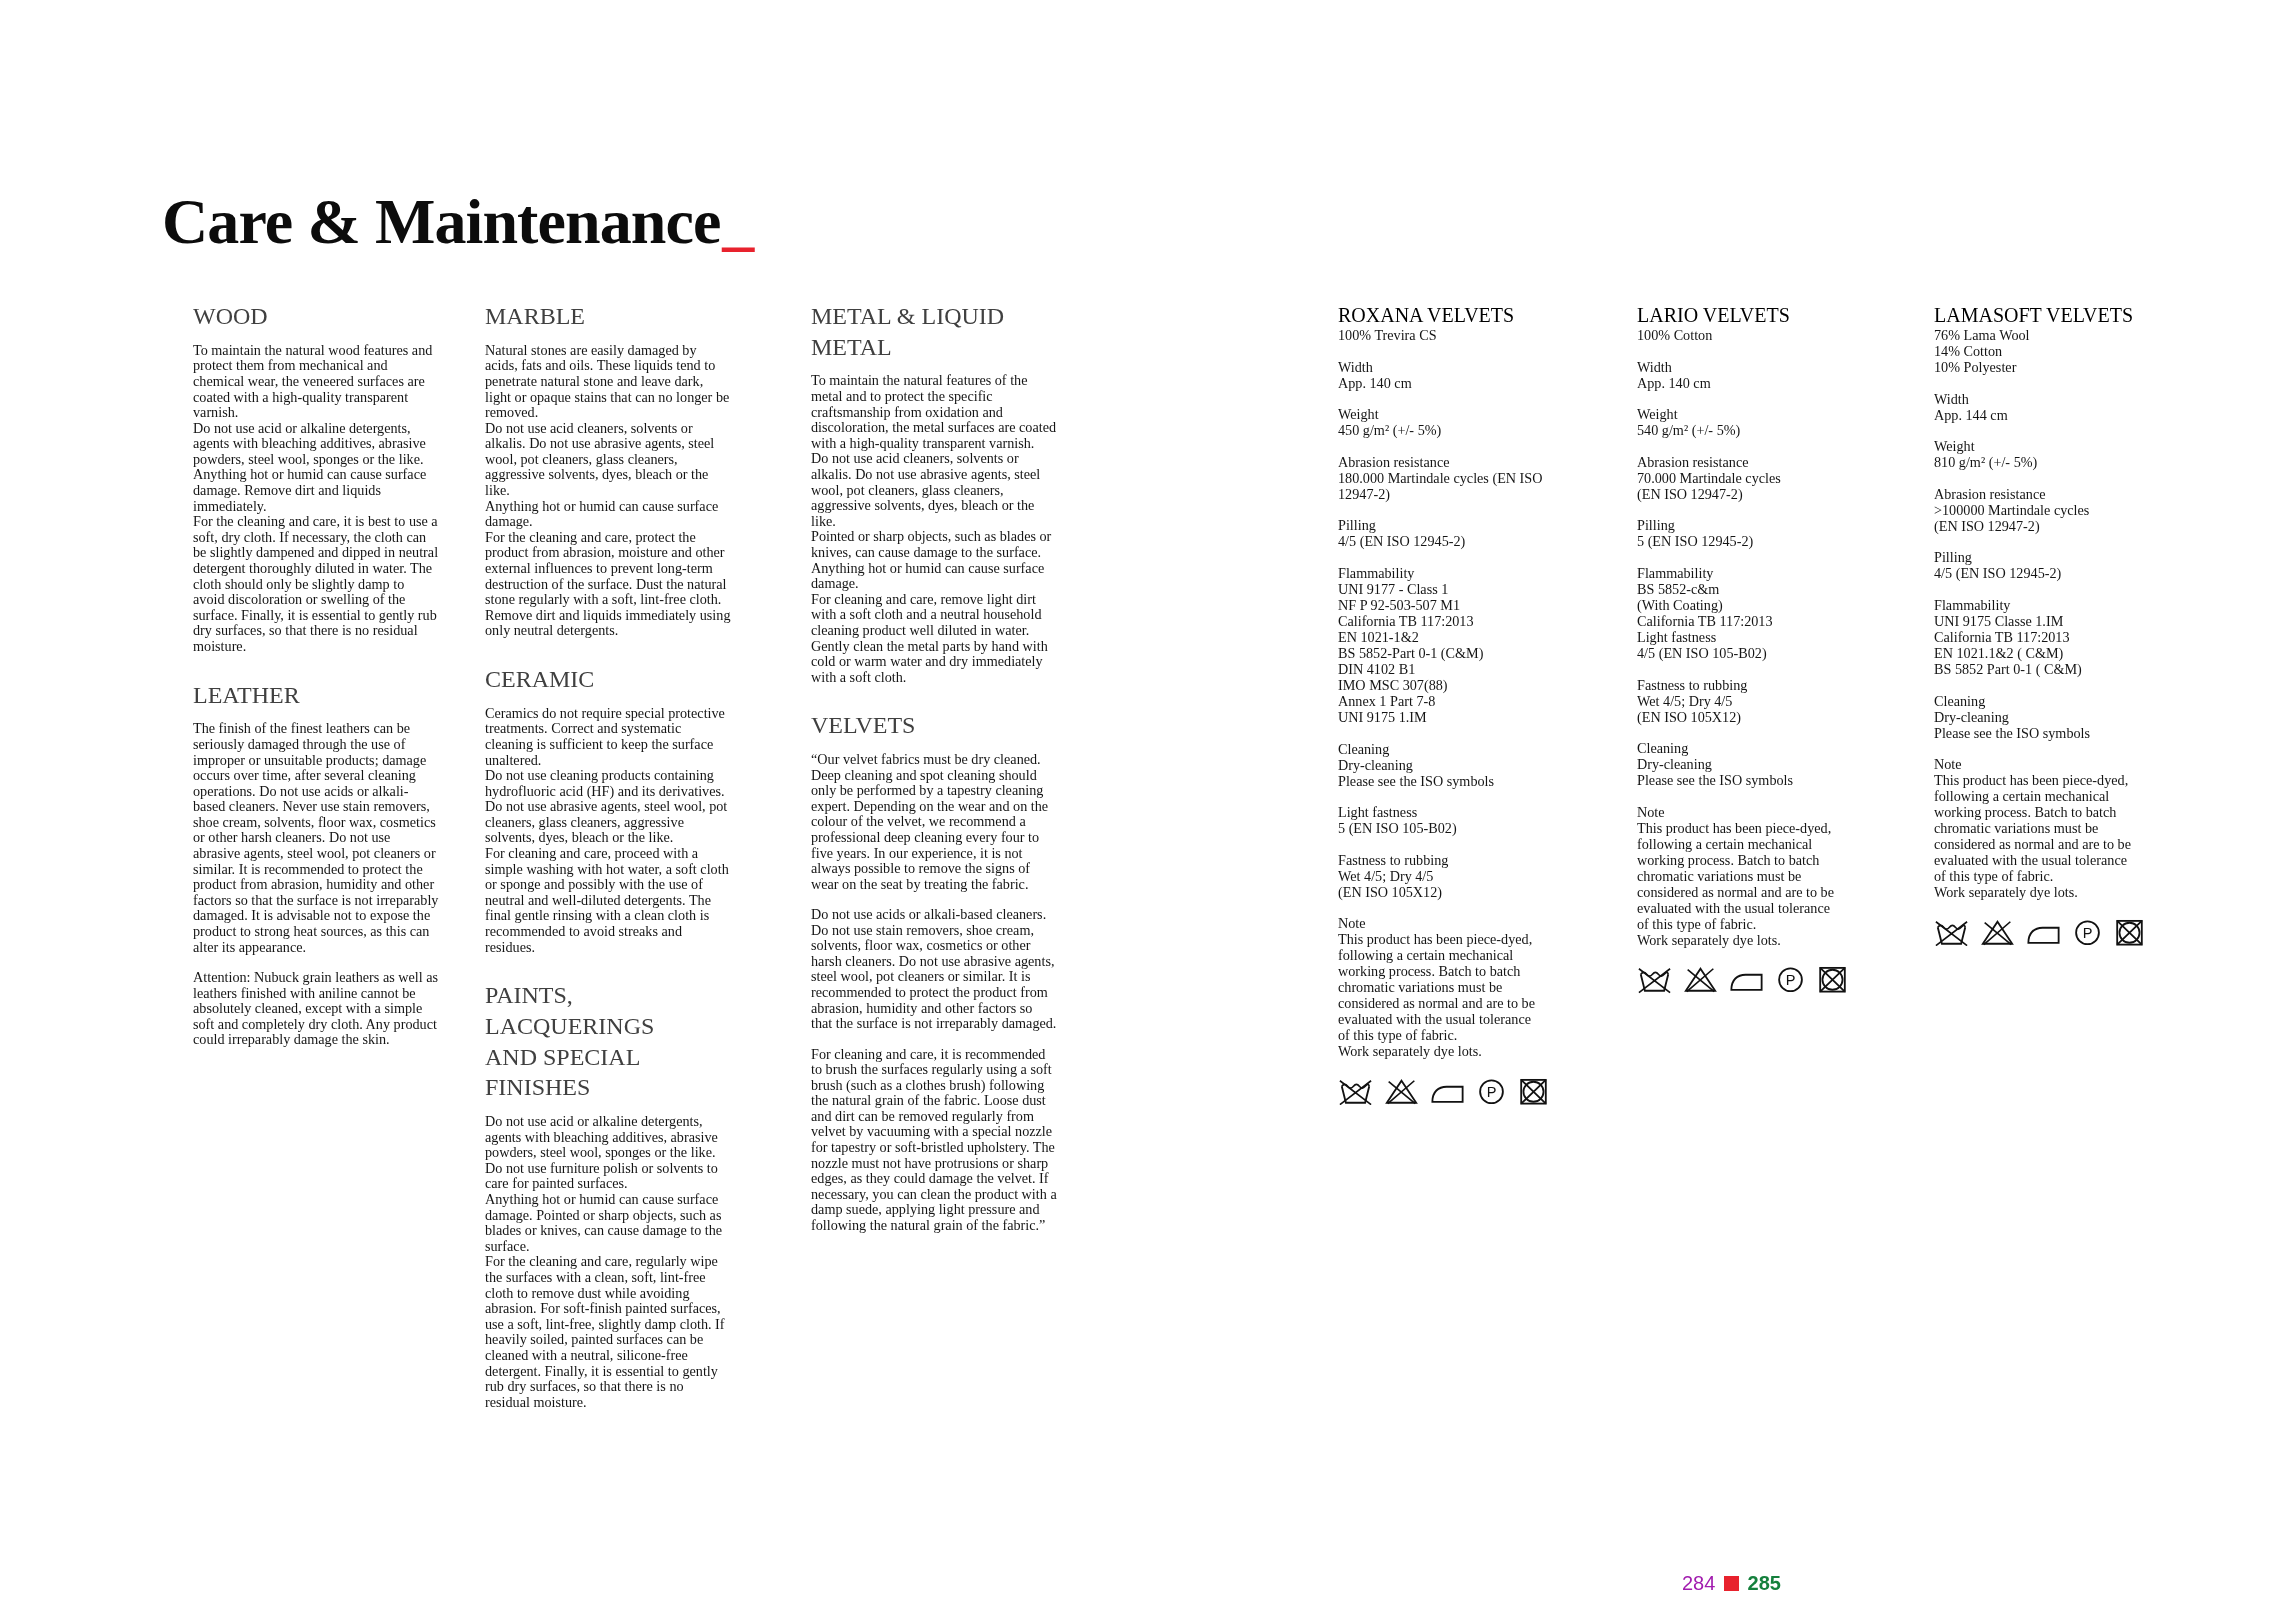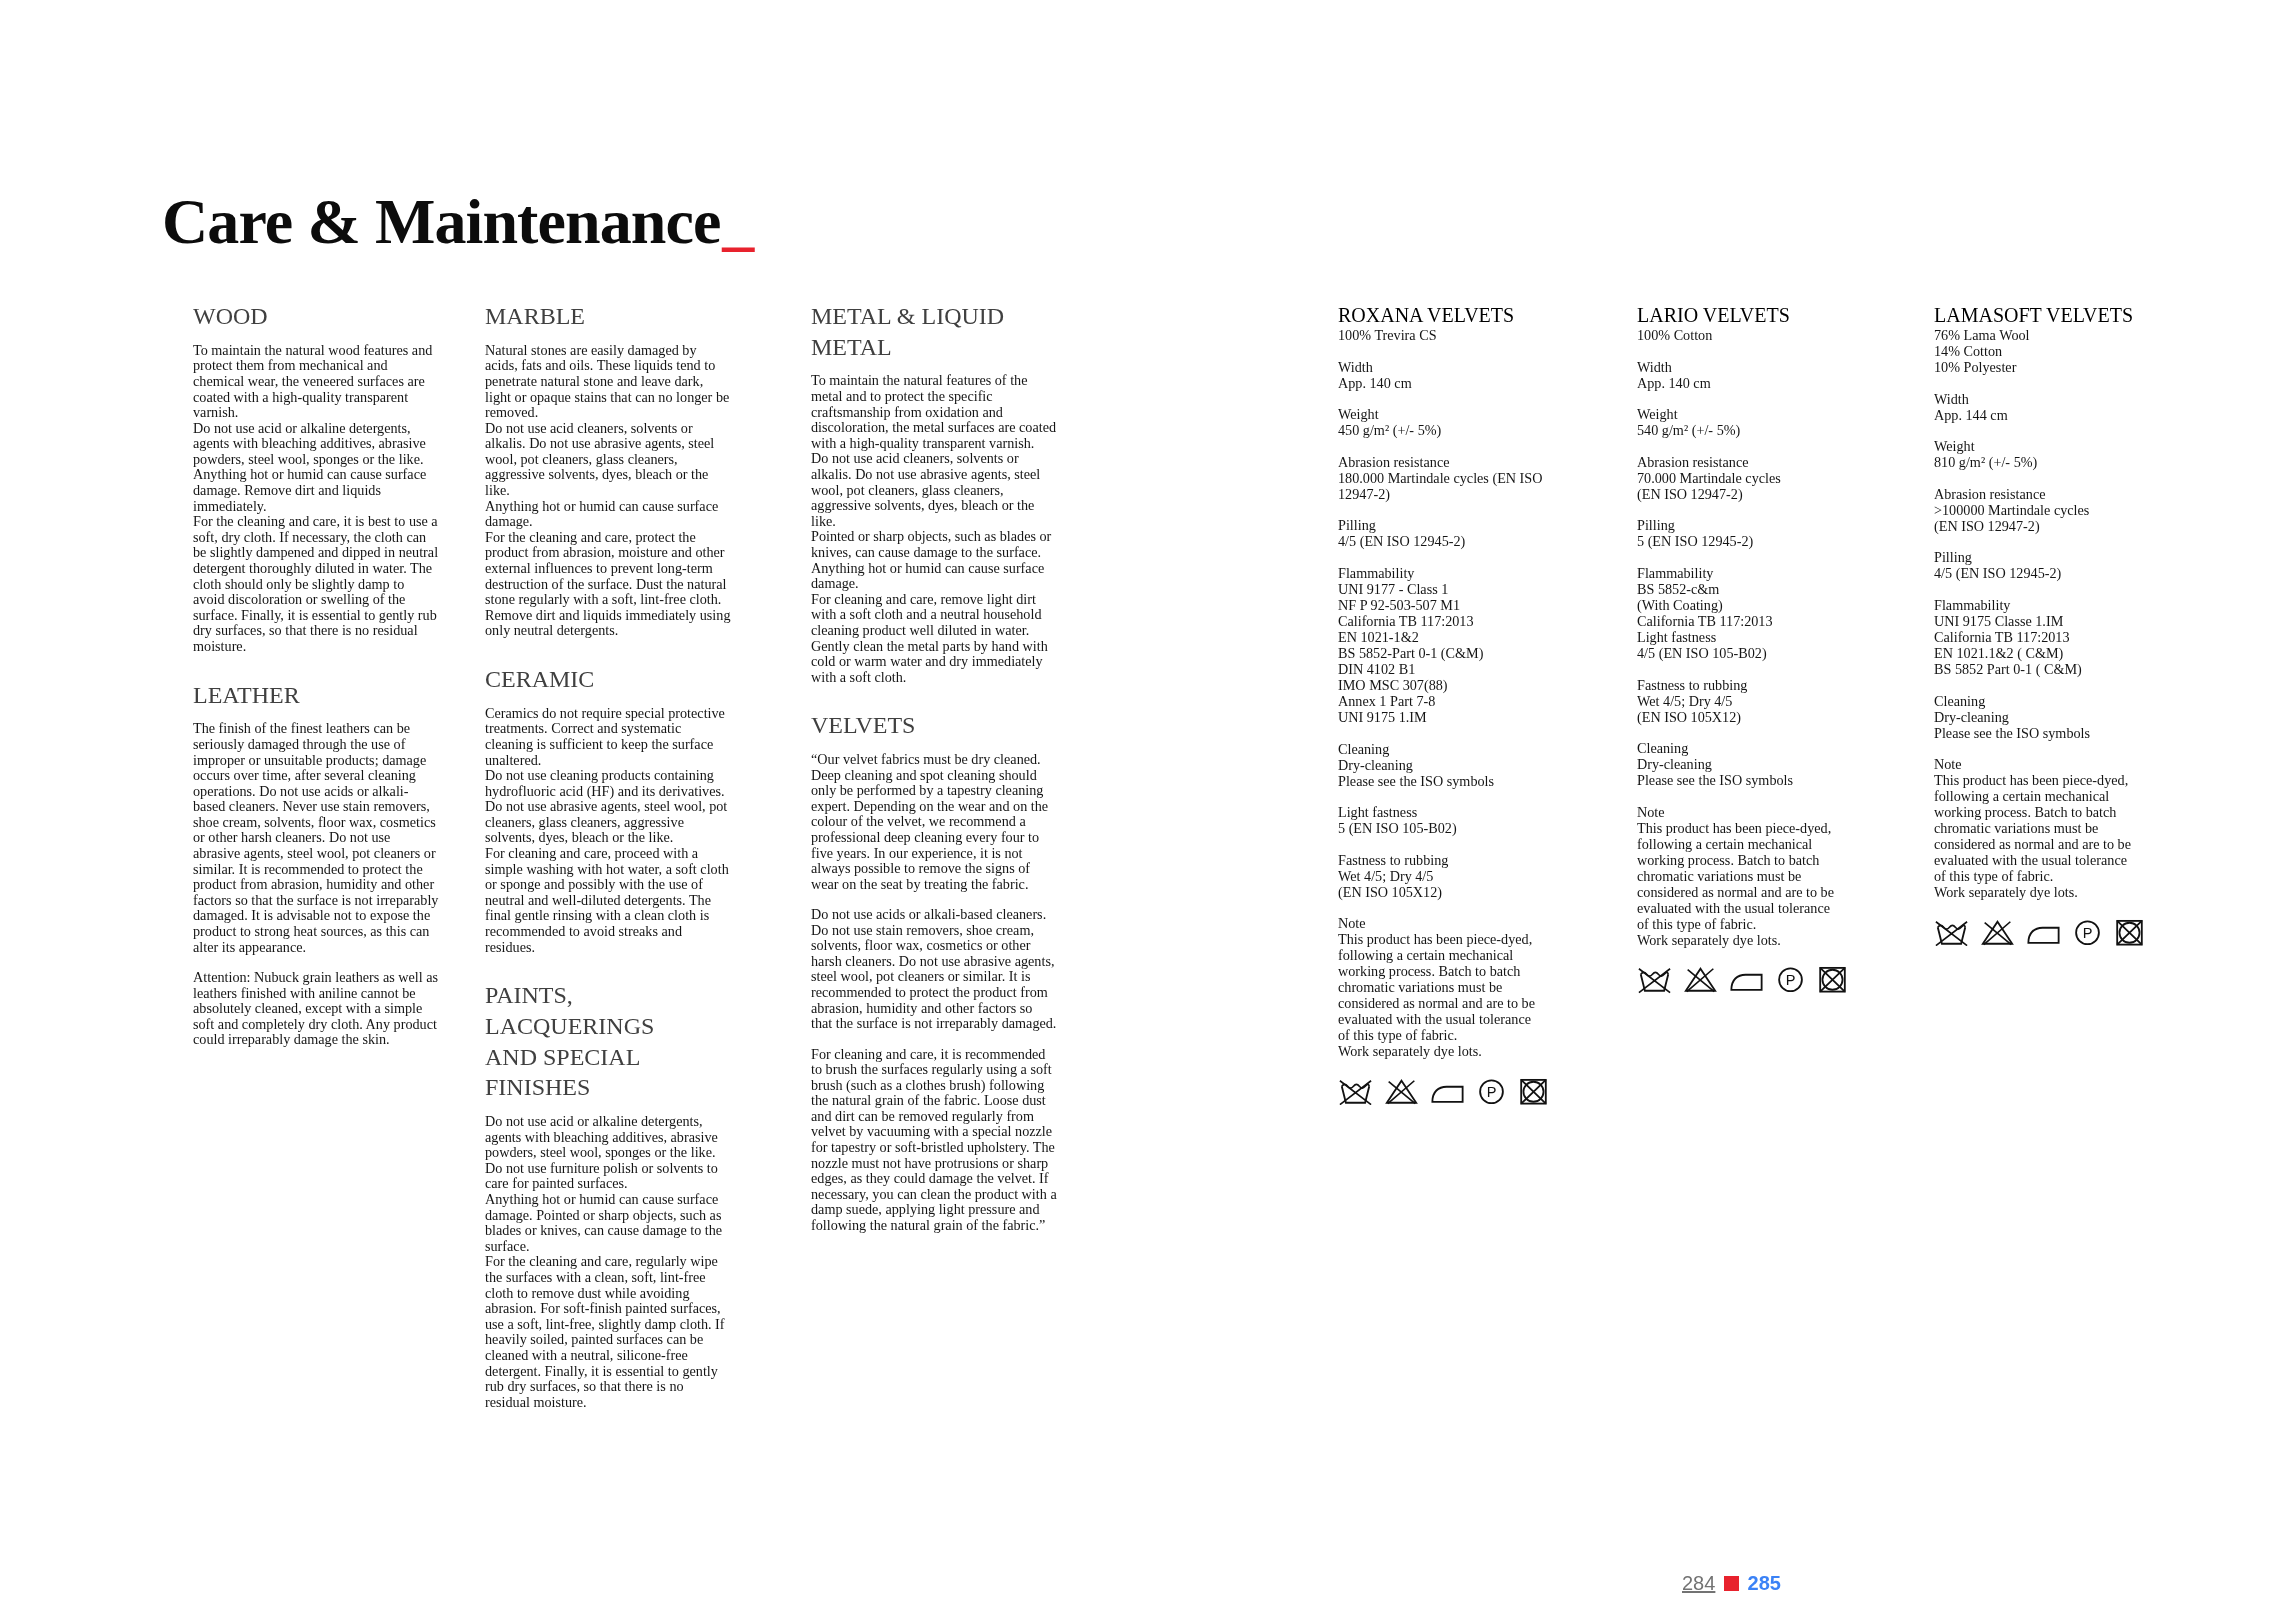--- a/index.html
+++ b/index.html
@@ -39,23 +39,23 @@
   .note-text  { max-width:197px; }
 
   .symbols-row { margin-top:18.4px; display:flex; align-items:center; gap:11px; }
   .care-icon   { display:block; }
 
   .footer {
     position:absolute; left:1682px; top:1572px;
     display:flex; align-items:center; gap:8.3px;
     font-family:"Liberation Sans", sans-serif; font-size:20px;
   }
-  .page-left  { color:#737373;text-decoration:underline; }
+  .page-left  { color:#a21caf; }
   .page-sq    { width:15.6px; height:15.6px; background:#e8222d; }
-  .page-right { font-weight:700; color:#3b82f6; }
+  .page-right { font-weight:700; color:#15803d; }
 </style>
 </head>
 <body>
 
 <h1 class="page-title"><span>Care &amp; Maintenance</span><span class="cursor">_</span></h1>
 
 <div class="col" id="col1">
     <section class="care-section">
       <h2 class="sec-title">WOOD</h2>
       <p class="para">To maintain the natural wood features and protect them from mechanical and chemical wear, the veneered surfaces are coated with a high-quality transparent varnish.</p>

